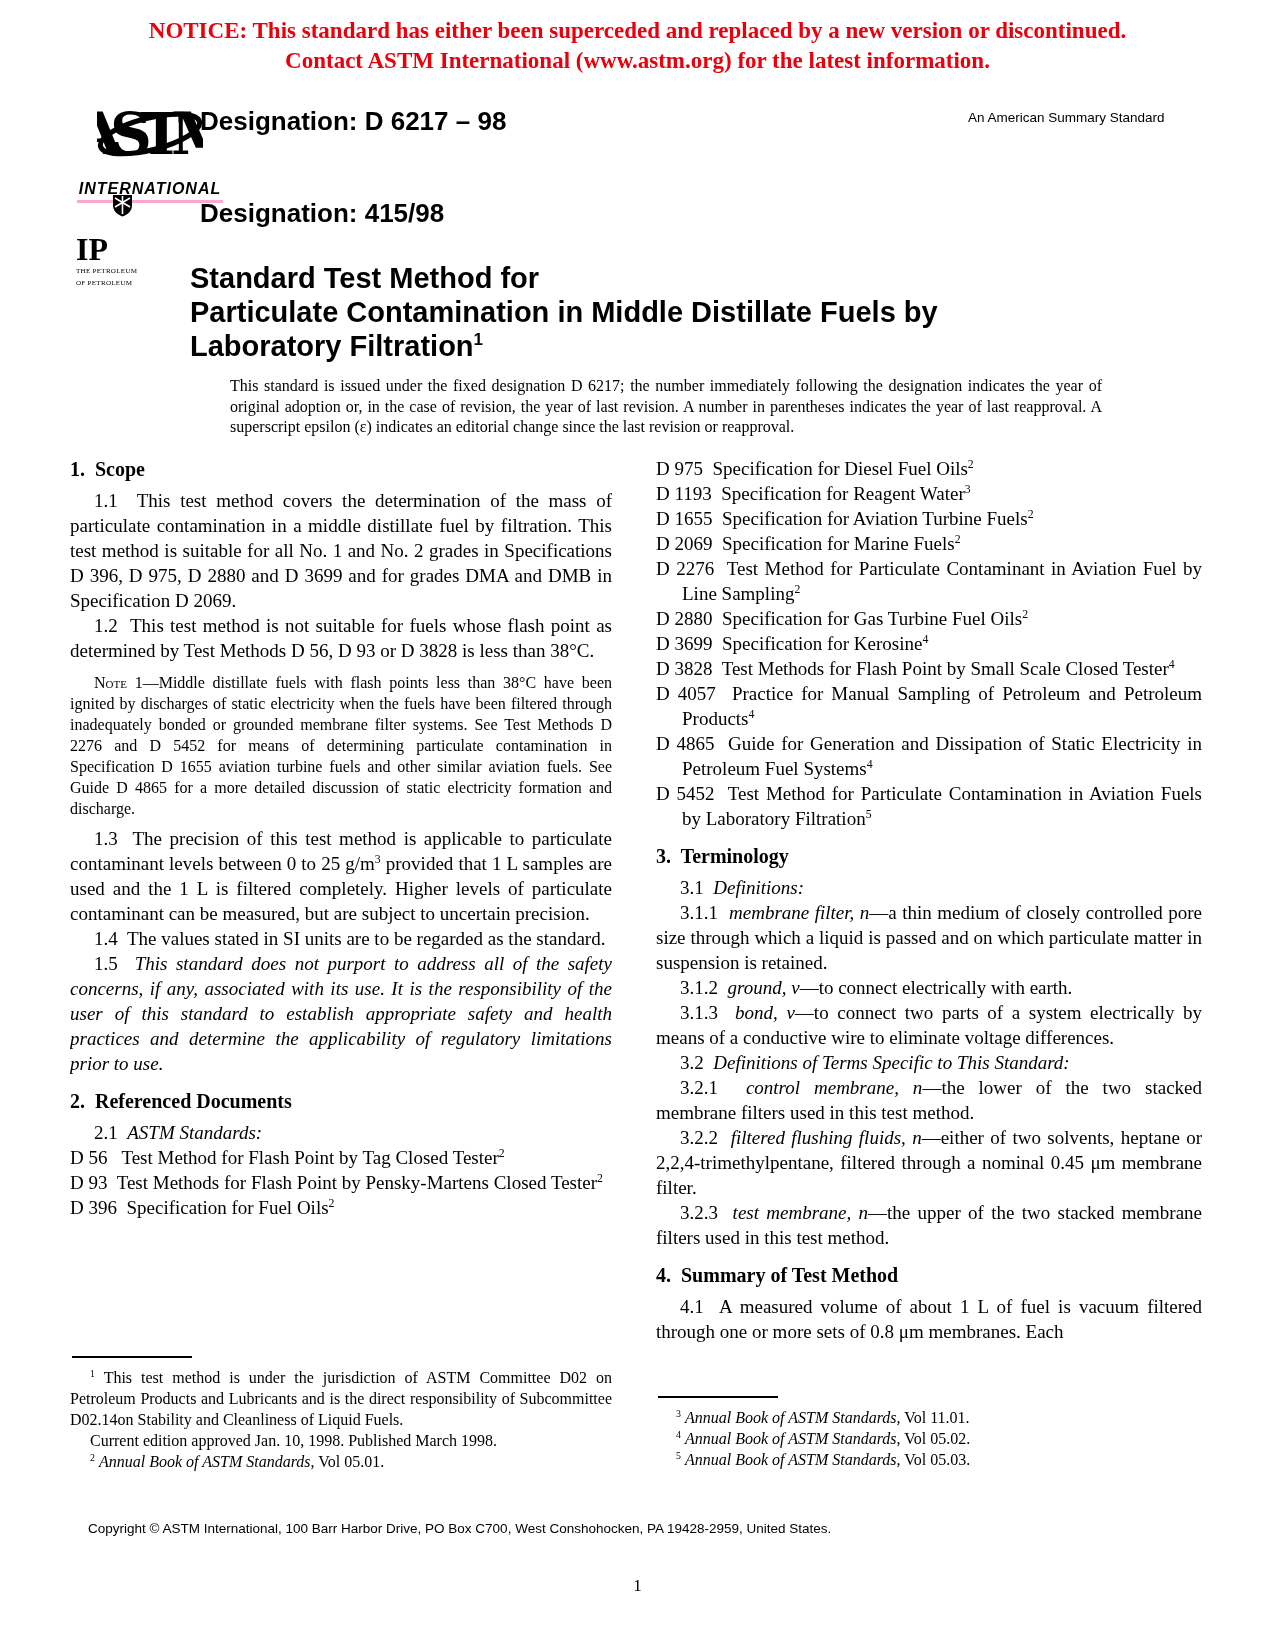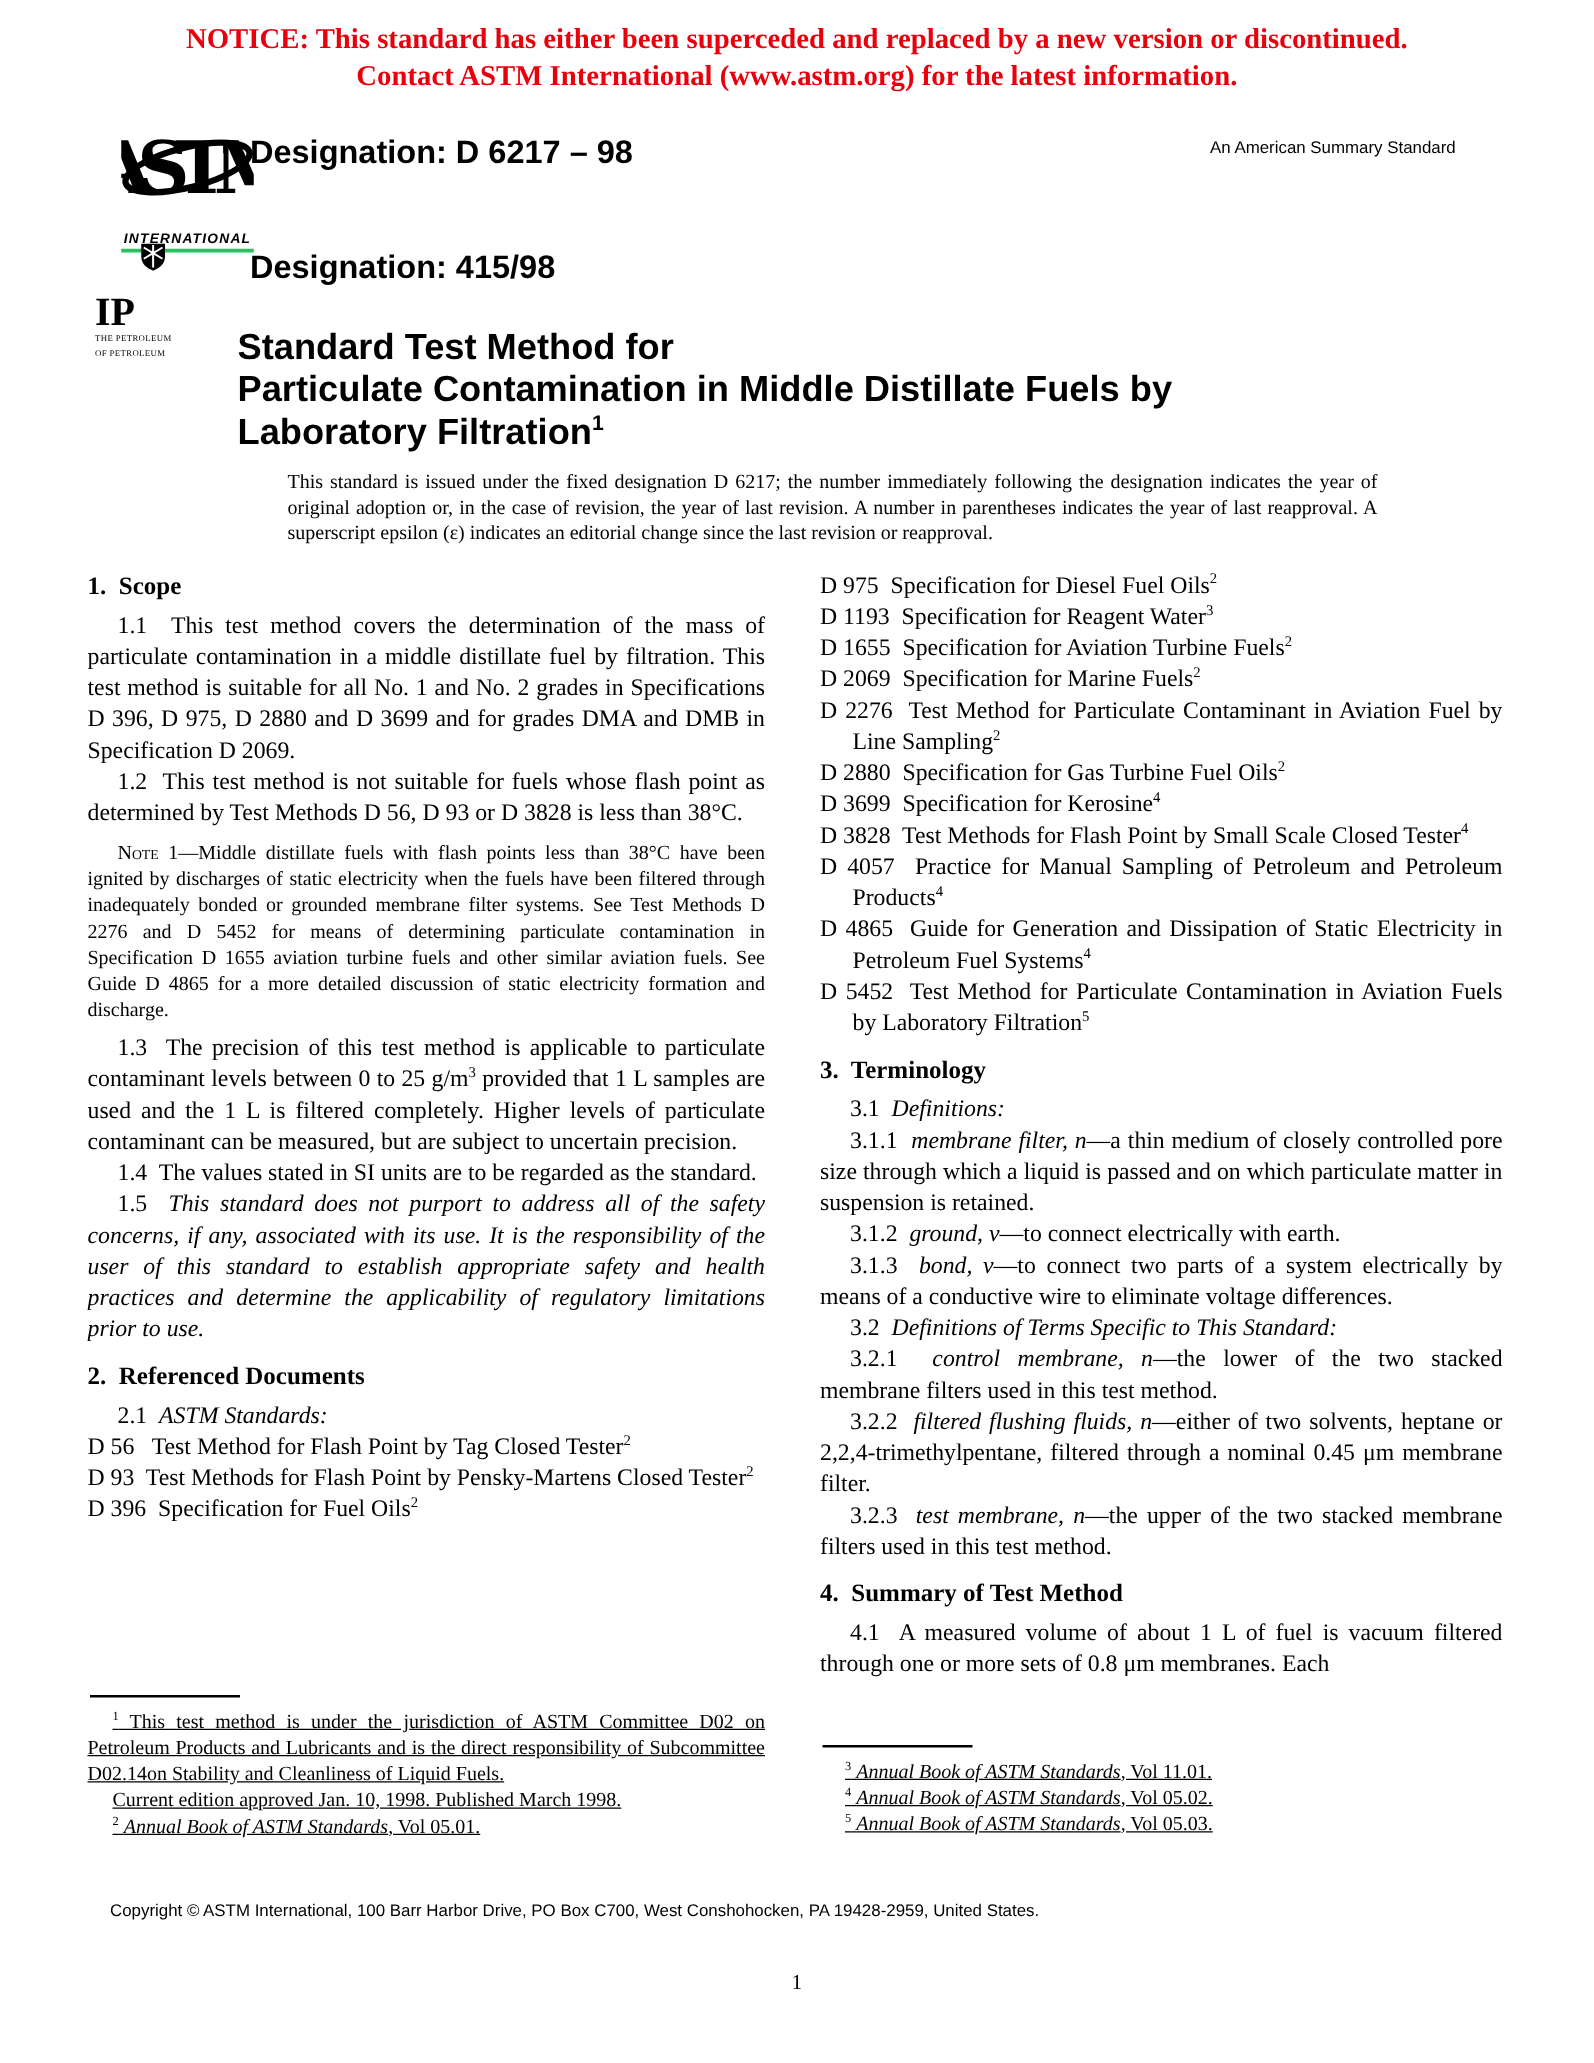--- a/index.html
+++ b/index.html
@@ -21,22 +21,22 @@
     font-size:23px;line-height:30px;
     font-family:"Liberation Serif",serif;
   }
 
   
   .astm-logo{left:72px;top:88px;width:156px;text-align:center;}
   .astm-intl{
     display:inline-block;
     font-family:"Liberation Sans",sans-serif;
     font-weight:bold;font-style:italic;
-    font-size:11px;letter-spacing:1px;
-    border-bottom:3px solid #22c55e;
+    font-size:16px;letter-spacing:1px;
+    border-bottom:3px solid #f9a8d4;
     padding:0 2px 2px 2px;
     margin-top:-4px;
   }
   .desig-astm{left:200px;top:106px;font-family:"Liberation Sans",sans-serif;font-weight:bold;font-size:26px;}
   .ansi{left:968px;top:110px;font-family:"Liberation Sans",sans-serif;font-size:13.5px;}
   .ip-logo{left:76px;top:194px;width:120px;}
   .ip-row{display:flex;align-items:flex-start;gap:4px;}
   .ip-text{font-family:"Liberation Serif",serif;font-weight:bold;font-size:32px;line-height:30px;margin-top:40px;}
   .ip-sub{font-size:7px;line-height:8.5px;letter-spacing:.3px;margin-top:3px;font-family:"Liberation Serif",serif;}
   .desig-ip{left:200px;top:198px;font-family:"Liberation Sans",sans-serif;font-weight:bold;font-size:26px;}
@@ -54,21 +54,21 @@
   .col-right{left:656px;width:546px;height:932px;}
 
   .blk{margin:0;}
   .blk.heading{font-size:20px;font-weight:bold;margin:14px 0 7px;}
   .col > .blk.heading:first-child{margin-top:2px;}
   .blk.para{font-size:19px;line-height:25px;text-align:justify;text-indent:24px;}
   .blk.ref{font-size:19px;line-height:25px;text-align:justify;padding-left:26px;text-indent:-26px;}
   .blk.note{font-size:16px;line-height:21px;text-align:justify;text-indent:24px;margin:9px 0 7px;}
 
   
-  .fnblock{font-size:16px;line-height:21px;text-decoration:underline;}
+  .fnblock{font-size:16px;line-height:21px;}
   .fn-left{left:70px;top:1356px;width:542px;}
   .fn-right{left:656px;top:1396px;width:546px;}
   .fn-rule{width:120px;border-top:2px solid #000;margin:0 0 9px 2px;}
   .blk.fn{font-size:16px;line-height:21px;text-align:justify;text-indent:20px;}
 
   .it{font-style:italic;}
   .sc{font-variant:small-caps;}
   sup{font-size:.62em;line-height:0;}
 
   

